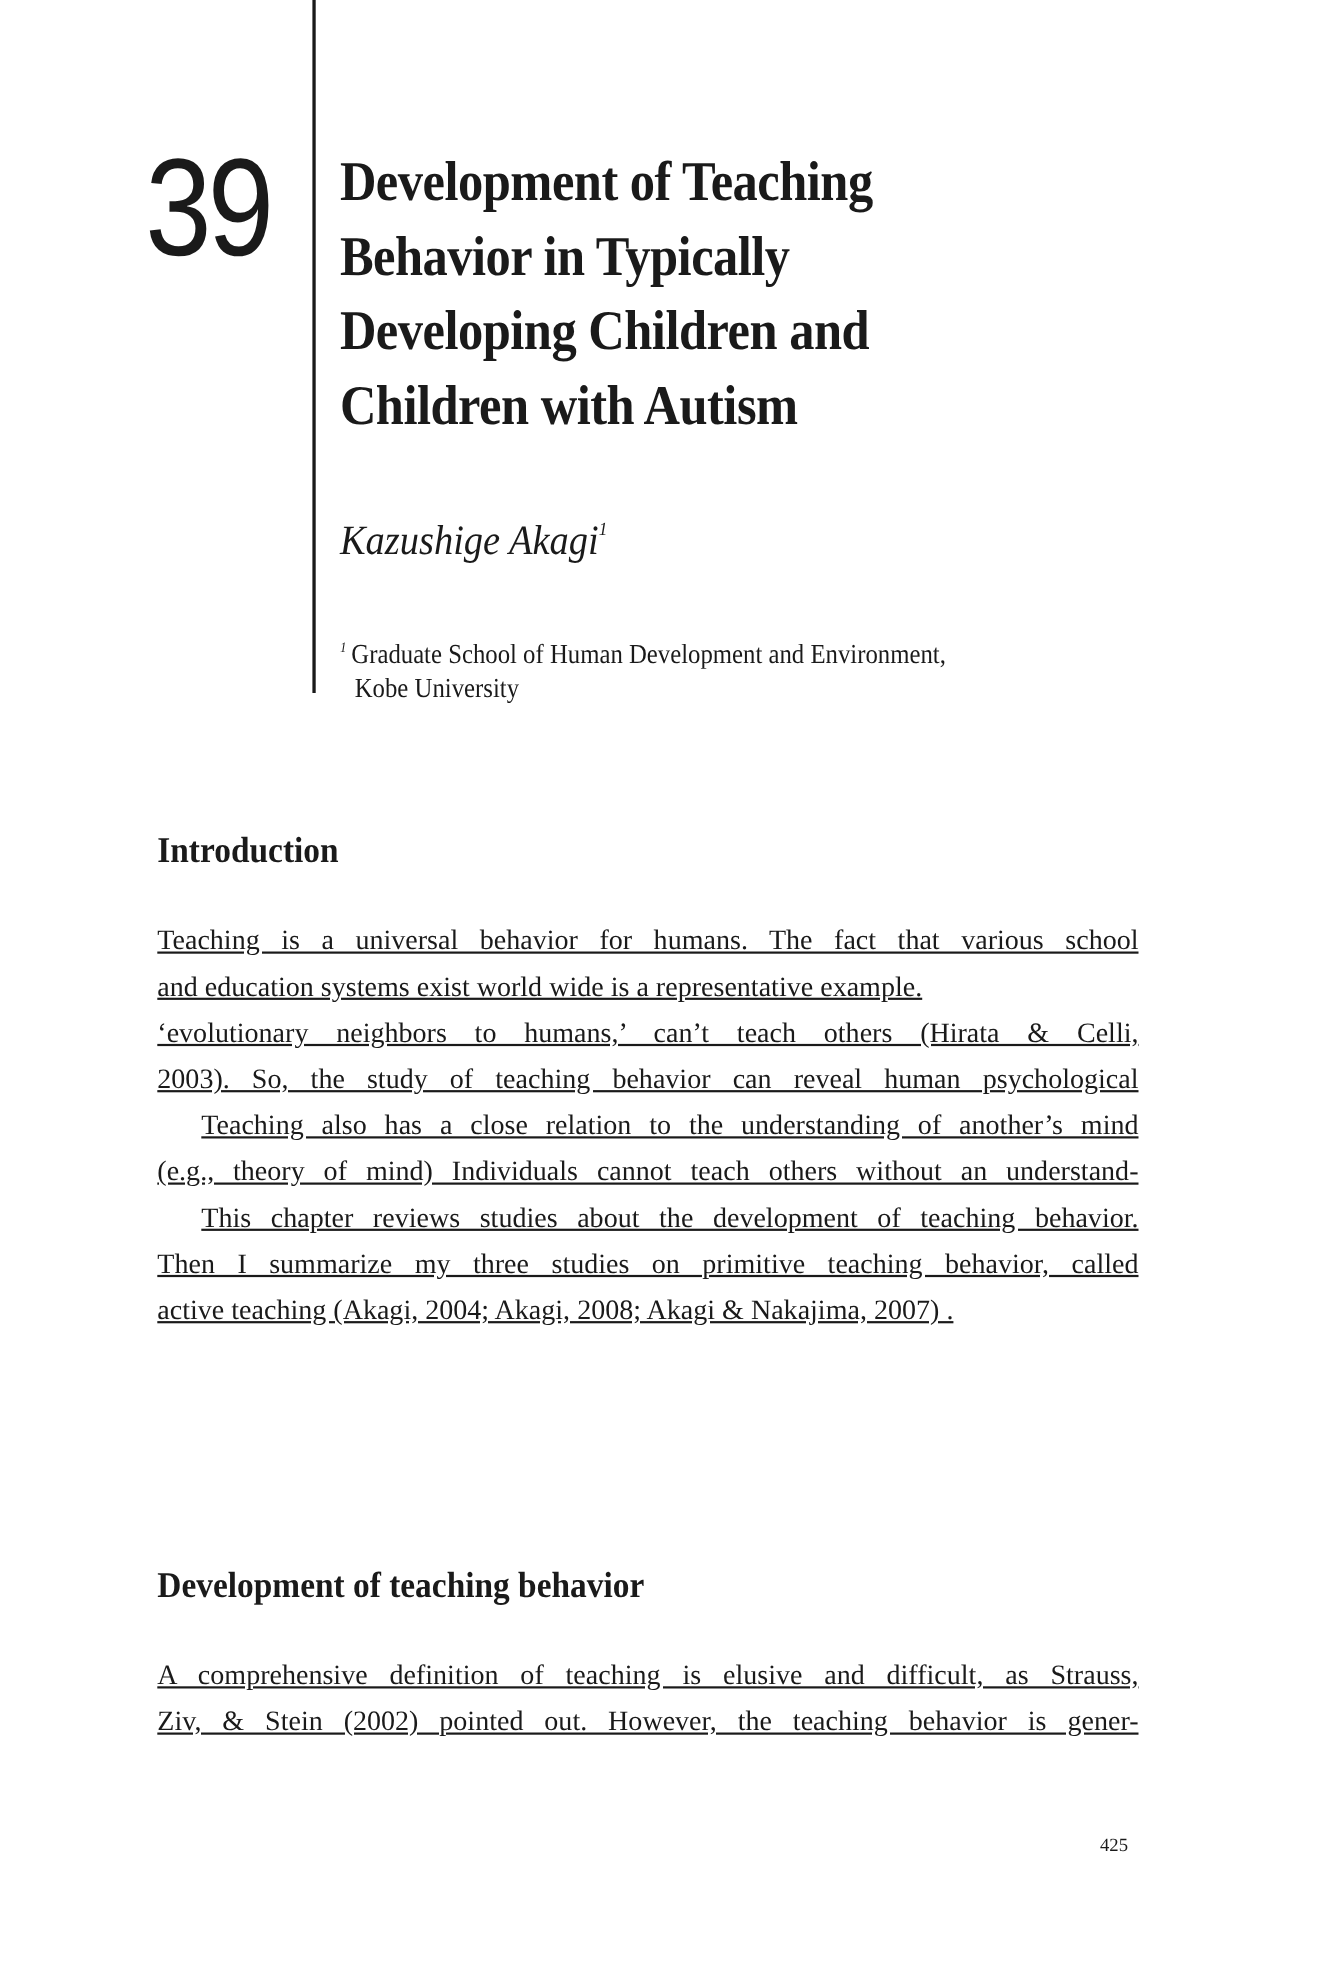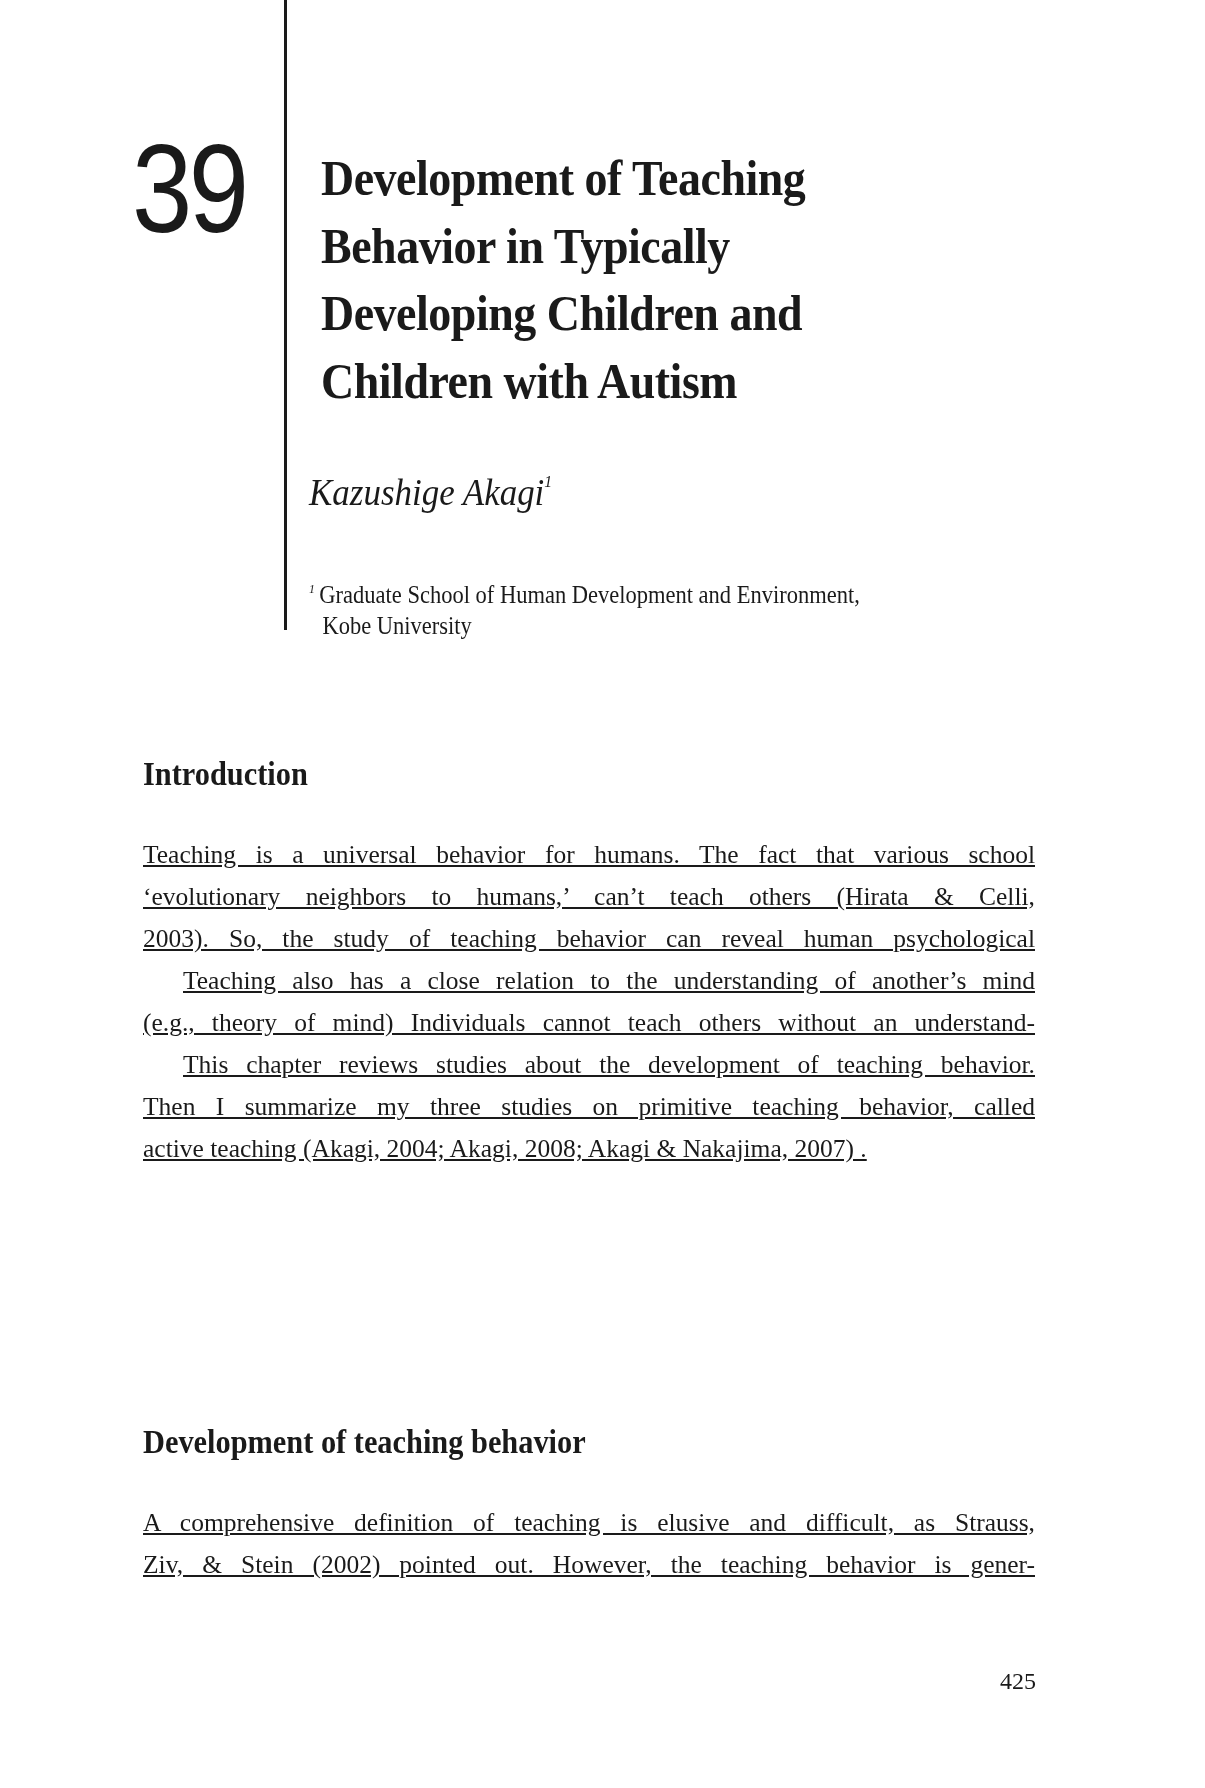--- a/index.html
+++ b/index.html
@@ -17,49 +17,50 @@
   .affil { position: absolute; left: 309px; top: 573px; font-size: 25px; line-height: 31px; }
   .affil .al { display: block; white-space: nowrap; transform: scaleX(0.9); transform-origin: left center; }
   .affil sup { font-style: italic; font-size: 13px; vertical-align: 10px; margin-right: 5px; }
   .affil .indent { padding-left: 15px; }
   .heading { position: absolute; left: 143px; font-weight: bold; font-size: 33px; white-space: nowrap;
              transform: scaleX(0.92); transform-origin: left center; }
   .body-block { position: absolute; left: 143px; width: 892px; font-size: 25.5px; line-height: 42px; }
   .line { display: block; height: 42px; white-space: nowrap; text-align: justify; text-align-last: justify; text-decoration: underline; }
   .line.last { text-align-last: left; }
   .line.ind { padding-left: 40px; }
-  .page-num { position: absolute; left: 1000px; top: 1668px; width: 35px; text-align: center; font-size: 24px; }
+  .page-num { position: absolute; left: 1000px; top: 1668px; width: 35px; text-align: left; font-size: 17px; }
 </style>
 </head>
 <body>
 
 <div class="rule"></div>
 
 <div class="chapter-num">39</div>
 
-<h1 class="title" style="margin:12px;">
+<h1 class="title" style="margin:0;">
   <span class="tl">Development of Teaching</span>
   <span class="tl">Behavior in Typically</span>
   <span class="tl">Developing Children and</span>
   <span class="tl">Children with Autism</span>
 </h1>
 
 <div class="author">
   <span>Kazushige Akagi</span><sup>1</sup>
 </div>
 
 <div class="affil">
   <span class="al"><sup>1</sup><span>Graduate School of Human Development and Environment,</span></span>
   <span class="al indent">Kobe University</span>
 </div>
 
 <h2 class="heading" style="top:756px;margin:0;">Introduction</h2>
 
 <div class="body-block" style="top:834px;" id="sec0">
     <span class="line">Teaching is a universal behavior for humans. The fact that various school</span>
+    <span class="line last">and education systems exist world wide is a representative example.</span>
     <span class="line">‘evolutionary neighbors to humans,’ can’t teach others (Hirata &amp; Celli,</span>
     <span class="line">2003). So, the study of teaching behavior can reveal human psychological</span>
     <span class="line ind">Teaching also has a close relation to the understanding of another’s mind</span>
     <span class="line">(e.g., theory of mind) Individuals cannot teach others without an understand-</span>
     <span class="line ind">This chapter reviews studies about the development of teaching behavior.</span>
     <span class="line">Then I summarize my three studies on primitive teaching behavior, called</span>
     <span class="line last">active teaching (Akagi, 2004; Akagi, 2008; Akagi &amp; Nakajima, 2007) .</span>
   </div>
 
 <h2 class="heading" style="top:1424px;margin:0;">Development of teaching behavior</h2>

